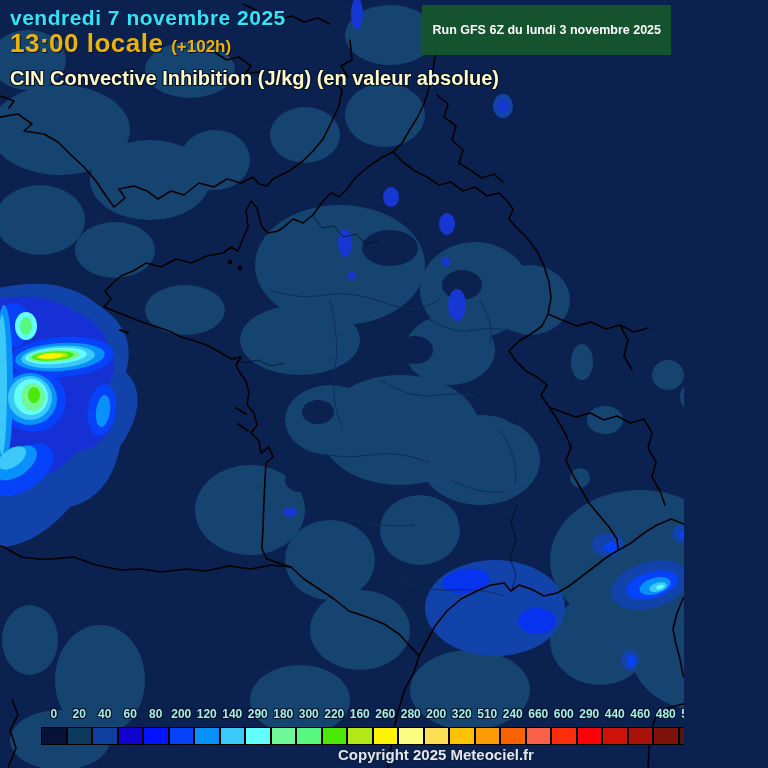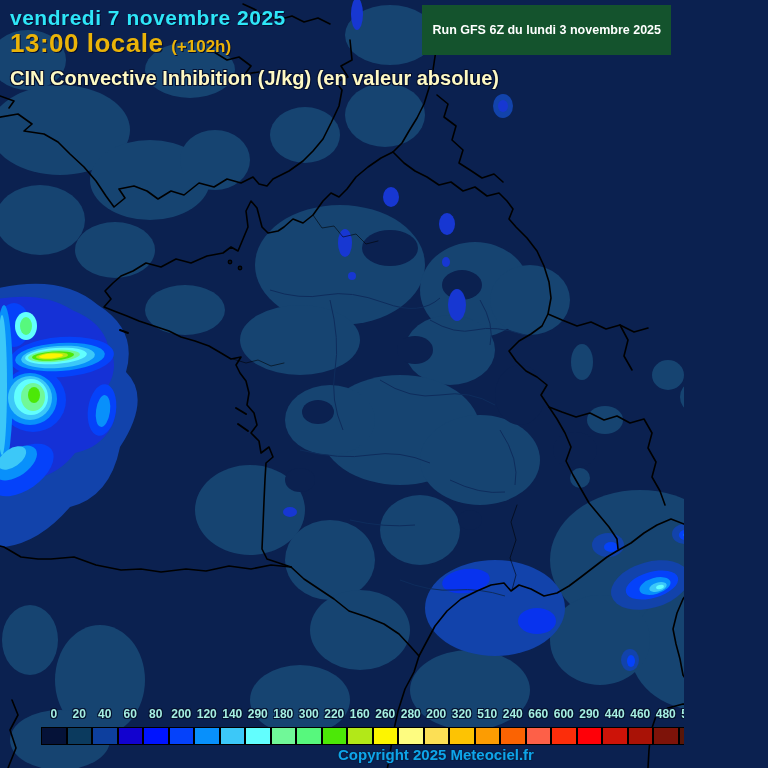--- a/index.html
+++ b/index.html
@@ -16,21 +16,21 @@
   #run-box{position:absolute;top:5px;right:13px;height:22px;background:#14532d;
     color:#fff;font-size:12.5px;font-weight:bold;line-height:22px;
     padding:14px 10px;white-space:nowrap;}
   #legend{position:absolute;left:41px;top:707px;display:flex;}
   .lg-col{display:flex;flex-direction:column;align-items:center;width:25.5px;flex:0 0 25.5px;}
   .lg-label{height:15px;font-size:12px;font-weight:bold;color:#a5efe2;
     text-shadow:-1px -1px 0 #06122e,1px -1px 0 #06122e,-1px 1px 0 #06122e,1px 1px 0 #06122e;
     margin-bottom:5px;}
   .lg-cell{width:100%;height:18px;border:1px solid #000;box-sizing:border-box;}
   #copyright{position:absolute;left:338px;top:746px;font-size:15px;font-weight:bold;
-    color:#0ea5e9;white-space:nowrap;
+    color:#e5e5e5;white-space:nowrap;
     text-shadow:-1px -1px 0 #0a1f45,1px -1px 0 #0a1f45,-1px 1px 0 #0a1f45,1px 1px 0 #0a1f45;}
 </style>
 </head>
 <body>
 
 <div id="stage">
 
   <svg id="map" viewBox="0 0 768 768" xmlns="http://www.w3.org/2000/svg">
 
     <rect x="0" y="0" width="768" height="768" fill="#0b2150"></rect>

